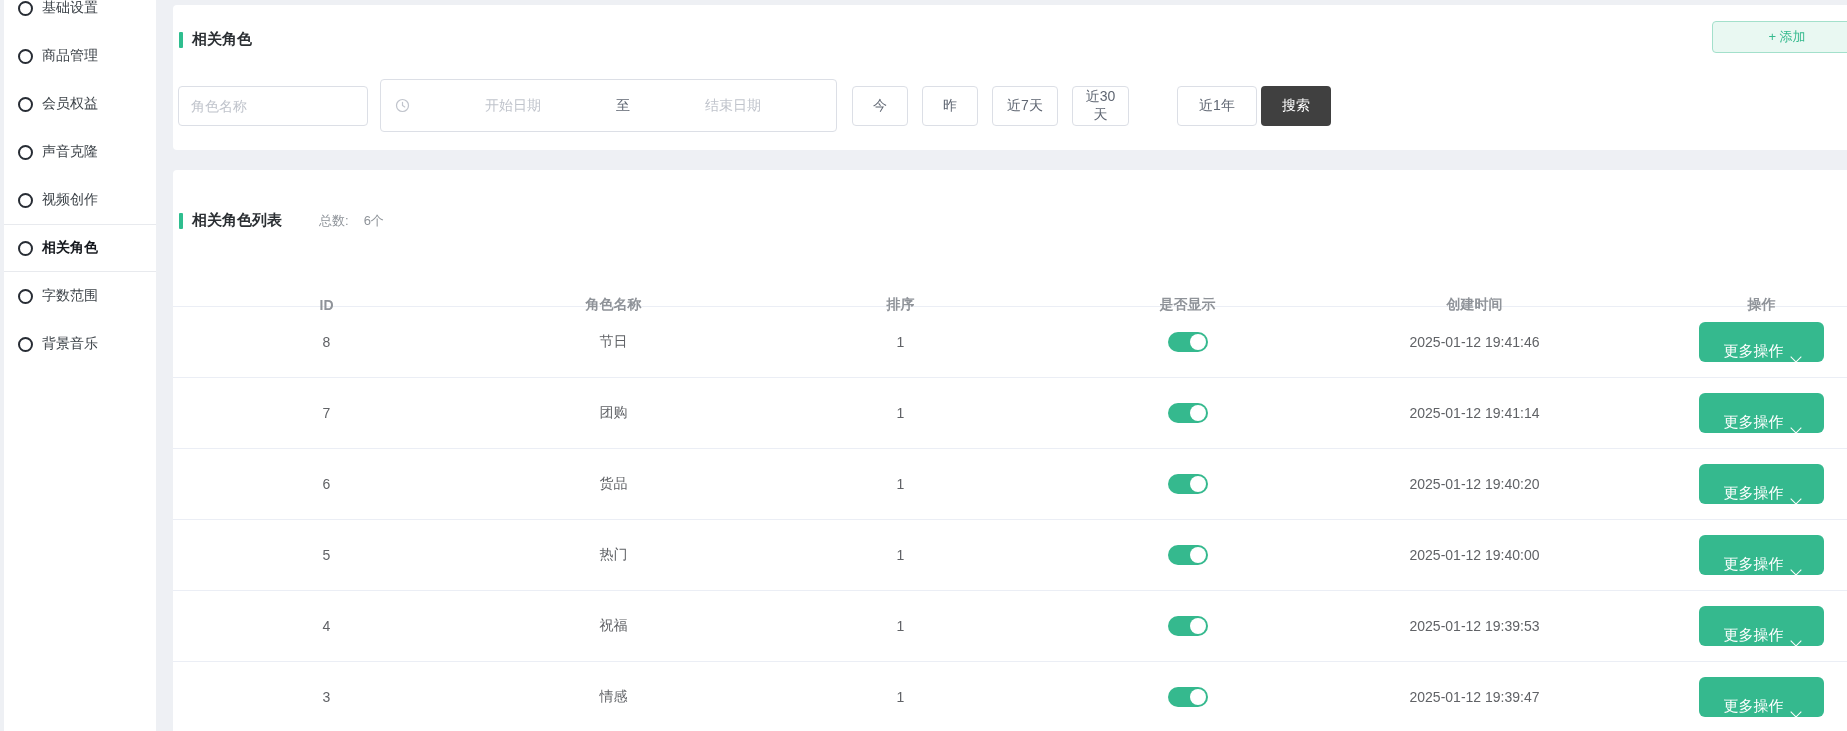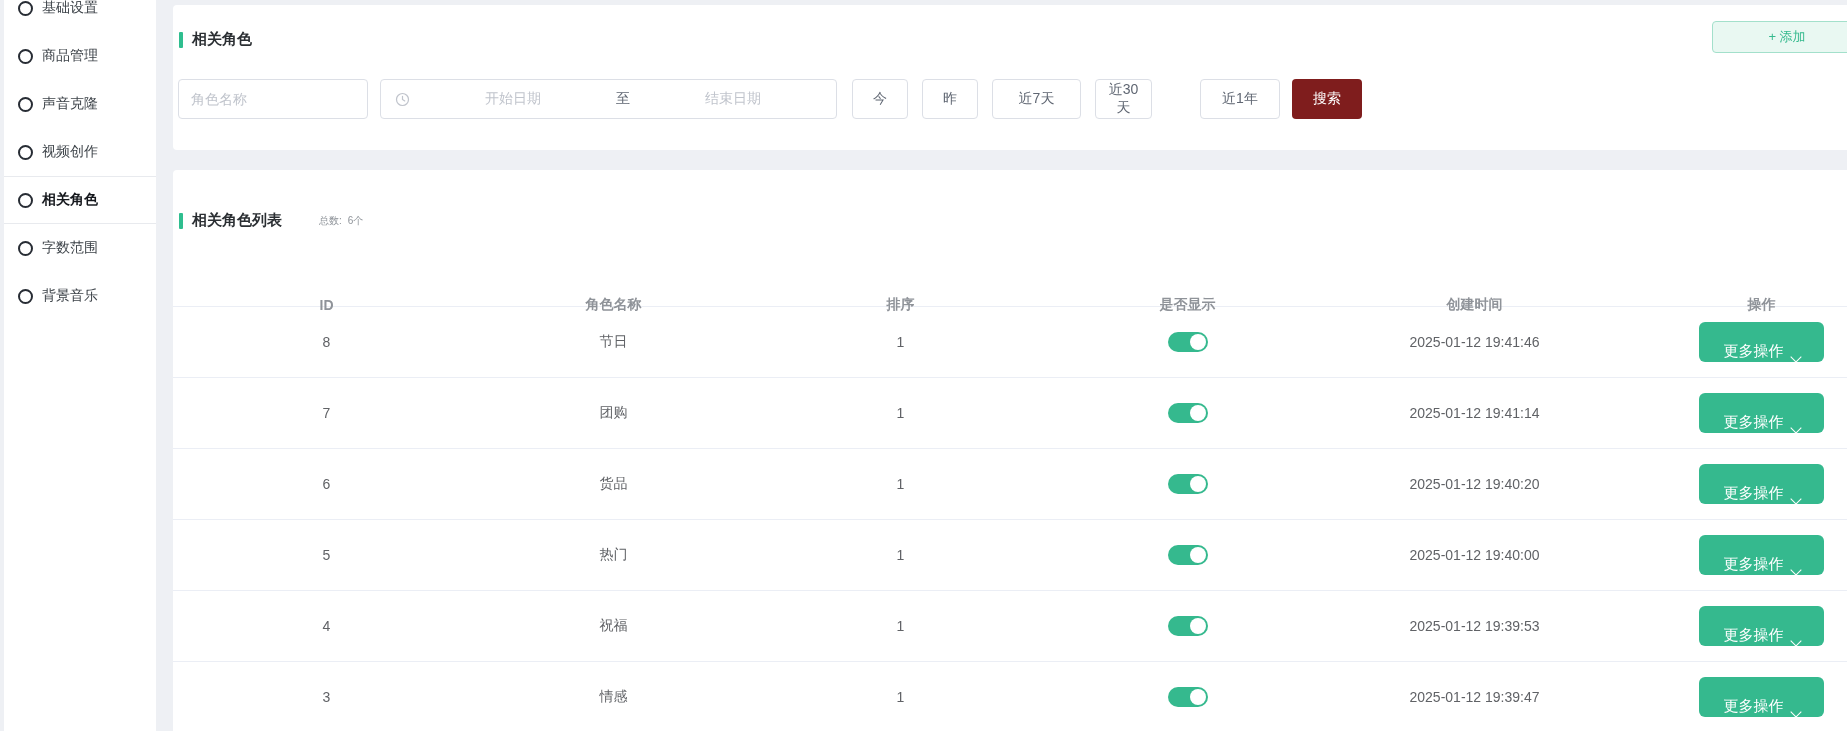--- a/index.html
+++ b/index.html
@@ -19,42 +19,42 @@
     border-top:1px solid #e8eaee;border-bottom:1px solid #e8eaee;}
   
   .card{position:absolute;background:#fff;border-radius:4px;}
   .filter-card{left:173px;top:5px;width:1732px;height:145px;}
   .list-card{left:173px;top:170px;width:1732px;height:610px;}
   .sec-title{display:flex;align-items:center;gap:9px;padding-left:6px;}
   .filter-card .sec-title{padding-top:25px;}
   .list-card .sec-title{padding-top:41px;}
   .accent-bar{width:4px;height:16px;background:#2fbe8f;border-radius:1px;flex:none;}
   .sec-text{font-size:15px;font-weight:700;color:#2b2f33;}
-  .total{margin-left:28px;font-size:10px;color:#8e9399;display:flex;gap:6px;}
+  .total{margin-left:28px;font-size:13px;color:#8e9399;display:flex;gap:15px;}
   
   .filter-row{display:flex;align-items:center;margin-top:30px;padding-left:5px;}
   .name-input{width:190px;height:40px;box-sizing:border-box;border:1px solid #dcdfe6;
     border-radius:4px;padding:0 12px;font-size:14px;color:#606266;outline:none;
     font-family:inherit;}
   .name-input::placeholder{color:#c0c4cc;}
-  .date-picker{margin-left:12px;width:457px;height:40px;box-sizing:border-box;
+  .date-picker{margin-left:12px;width:457px;height:53px;box-sizing:border-box;
     border:1px solid #dcdfe6;border-radius:4px;display:flex;align-items:center;
     background:#fff;cursor:pointer;}
   .date-picker .clock{margin-left:14px;flex:none;display:flex;}
   .date-ph{flex:1;text-align:center;font-size:14px;color:#c0c4cc;}
   .date-sep{font-size:14px;color:#5f6672;flex:none;}
   .qbtn{height:40px;box-sizing:border-box;border:1px solid #dcdfe6;background:#fff;
     border-radius:4px;color:#5f6672;font-size:14px;cursor:pointer;font-family:inherit;}
   .q0{width:56px;margin-left:15px;}
   .q1{width:56px;margin-left:14px;}
-  .q2{width:89px;margin-left:14px;}
+  .q2{width:66px;margin-left:14px;}
   .q3{width:57px;margin-left:14px;}
   .q4{width:80px;margin-left:48px;}
-  .search-btn{margin-left:12px;width:70px;height:40px;border:none;border-radius:4px;
-    background:#7f1d1d;color:#fff;font-size:14px;cursor:pointer;font-family:inherit;}
+  .search-btn{margin-left:4px;width:70px;height:40px;border:none;border-radius:4px;
+    background:#404040;color:#fff;font-size:14px;cursor:pointer;font-family:inherit;}
   .add-btn{position:absolute;left:1539px;top:16px;width:150px;height:32px;
     background:#e9f8f2;border:1px solid #a3e0cb;border-radius:4px;color:#35b98e;
     font-size:13px;cursor:pointer;font-family:inherit;}
   
   .thead{display:flex;margin-top:31px;padding-left:10px;height:45px;align-items:center;
     border-bottom:1px solid #ebeef5;}
   .th{width:287px;text-align:center;font-size:14px;font-weight:700;color:#8f9399;margin-top:43px;}
   .trow{display:flex;padding-left:10px;height:70px;align-items:center;
     border-bottom:1px solid #ebeef5;}
   .cell{width:287px;display:flex;justify-content:center;align-items:center;
@@ -79,20 +79,24 @@
       <div class="side-item">
         <span class="ring"></span>
         <span>基础设置</span>
       </div>
       <div class="side-item">
         <span class="ring"></span>
         <span>商品管理</span>
       </div>
       <div class="side-item">
         <span class="ring"></span>
+        <span>会员权益</span>
+      </div>
+      <div class="side-item">
+        <span class="ring"></span>
         <span>声音克隆</span>
       </div>
       <div class="side-item">
         <span class="ring"></span>
         <span>视频创作</span>
       </div>
       <div class="side-item active">
         <span class="ring"></span>
         <span>相关角色</span>
       </div>

